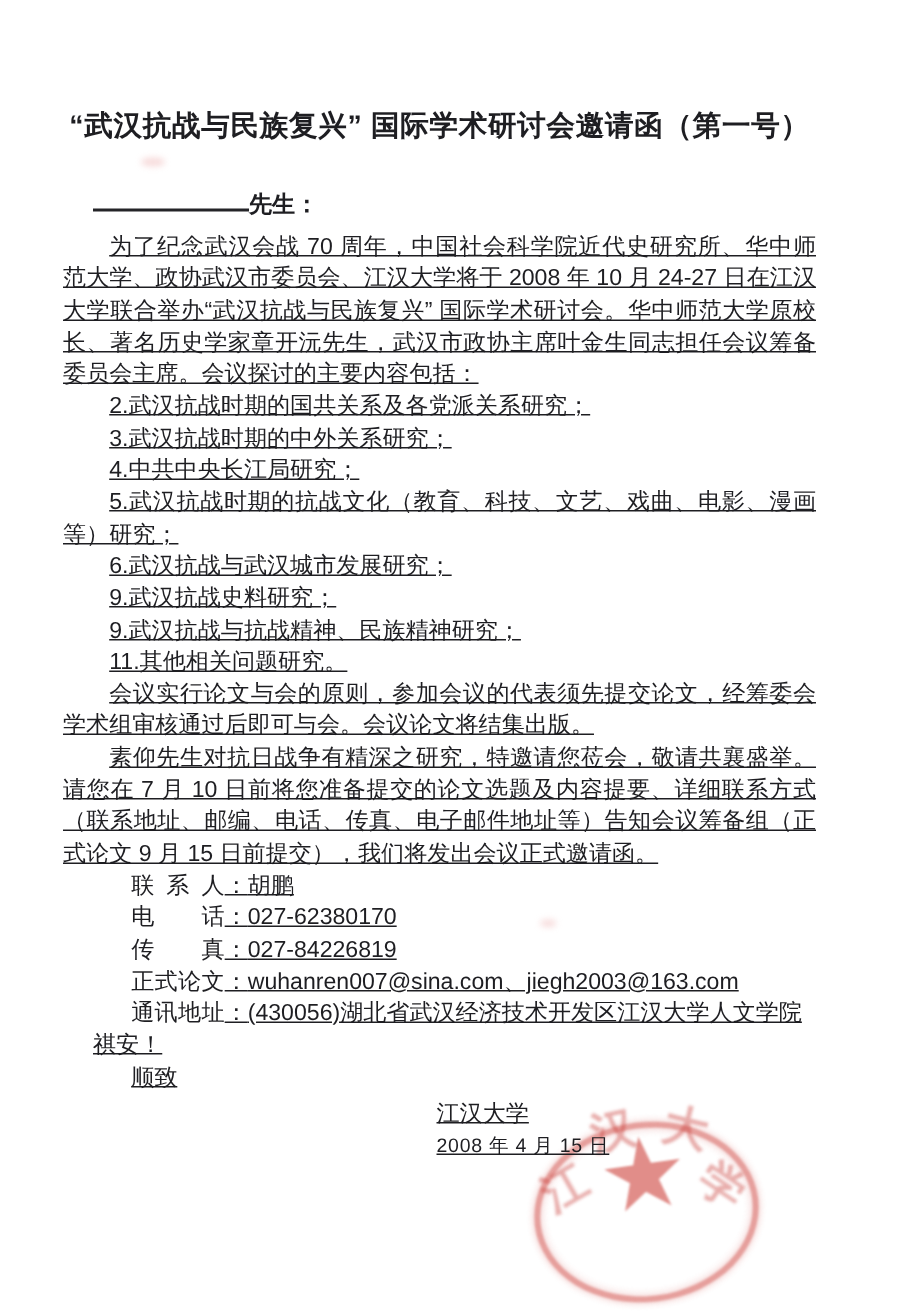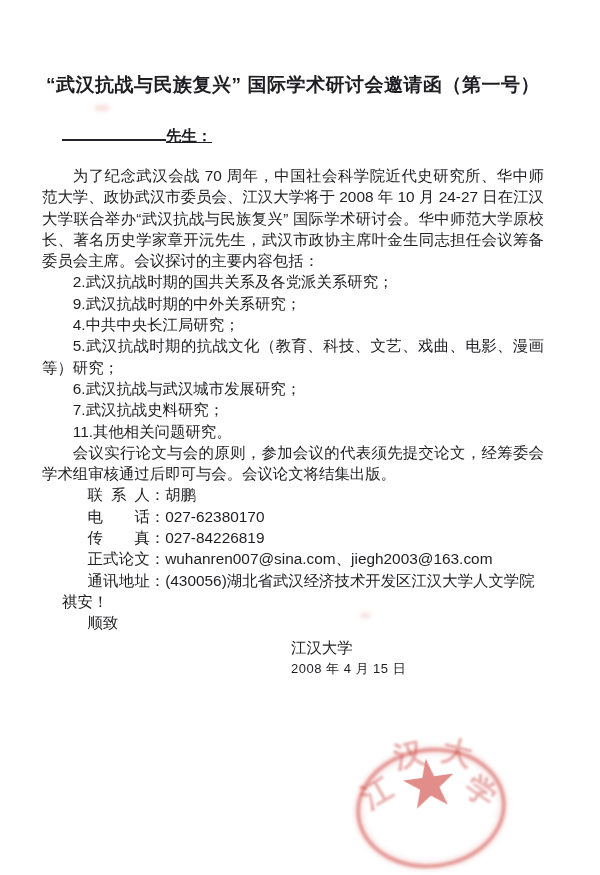--- a/index.html
+++ b/index.html
@@ -24,33 +24,33 @@
     line-height:26px;
     letter-spacing:0.5px;
     white-space:nowrap;
   }
   .salutation{
     margin-top:27px;
     margin-left:20px;
     font-size:15.4px;
     font-weight:bold;
     line-height:22px;
-    text-decoration:underline;
   }
   .blank-line{
     display:inline-block;
     width:104px;
     height:14px;
     border-bottom:2px solid #242428;
     vertical-align:baseline;
   }
   .body-text{
-    margin-top:18px;
+    margin-top:6px;
     font-size:15.4px;
     line-height:21.3px;
+    text-decoration:underline;
   }
   .para{
     text-align:justify;
     text-justify:inter-ideograph;
     word-break:break-all;
     text-indent:2em;
     margin:0;
   }
   .topic{
     text-align:justify;
@@ -140,30 +140,32 @@
   <div class="salutation">
     <span class="blank-line"></span><span>先生：</span>
   </div>
 
   <div class="body-text">
 
     <p class="para">为了纪念武汉会战 70 周年，中国社会科学院近代史研究所、华中师范大学、政协武汉市委员会、江汉大学将于 2008 年 10 月 24-27 日在江汉大学联合举办“武汉抗战与民族复兴” 国际学术研讨会。华中师范大学原校长、著名历史学家章开沅先生，武汉市政协主席叶金生同志担任会议筹备委员会主席。会议探讨的主要内容包括：</p>
 
     <div>
       <p class="topic">2.武汉抗战时期的国共关系及各党派关系研究；</p>
-      <p class="topic">9.武汉抗战时期的中外关系研究；</p>
+      <p class="topic">3.武汉抗战时期的中外关系研究；</p>
       <p class="topic">4.中共中央长江局研究；</p>
       <p class="topic">5.武汉抗战时期的抗战文化（教育、科技、文艺、戏曲、电影、漫画等）研究；</p>
       <p class="topic">6.武汉抗战与武汉城市发展研究；</p>
-      <p class="topic">7.武汉抗战史料研究；</p>
+      <p class="topic">9.武汉抗战史料研究；</p>
+      <p class="topic">9.武汉抗战与抗战精神、民族精神研究；</p>
       <p class="topic">11.其他相关问题研究。</p>
     </div>
 
     <p class="para">会议实行论文与会的原则，参加会议的代表须先提交论文，经筹委会学术组审核通过后即可与会。会议论文将结集出版。</p>
 
+    <p class="para">素仰先生对抗日战争有精深之研究，特邀请您莅会，敬请共襄盛举。请您在 7 月 10 日前将您准备提交的论文选题及内容提要、详细联系方式（联系地址、邮编、电话、传真、电子邮件地址等）告知会议筹备组（正式论文 9 月 15 日前提交），我们将发出会议正式邀请函。</p>
 
     <div>
       <p class="contact-row contact-indent"><span class="clabel">联系人</span><span>：</span><span>胡鹏</span></p>
       <p class="contact-row contact-indent"><span class="clabel">电话</span><span>：</span><span>027-62380170</span></p>
       <p class="contact-row contact-indent"><span class="clabel">传真</span><span>：</span><span>027-84226819</span></p>
       <p class="contact-row contact-indent"><span class="clabel">正式论文</span><span>：</span><span>wuhanren007@sina.com、jiegh2003@163.com</span></p>
       <p class="contact-row contact-indent"><span class="clabel">通讯地址</span><span>：</span><span>(430056)湖北省武汉经济技术开发区江汉大学人文学院</span></p>
     </div>
 
     <p class="contact-row closing-qian">祺安！</p>

